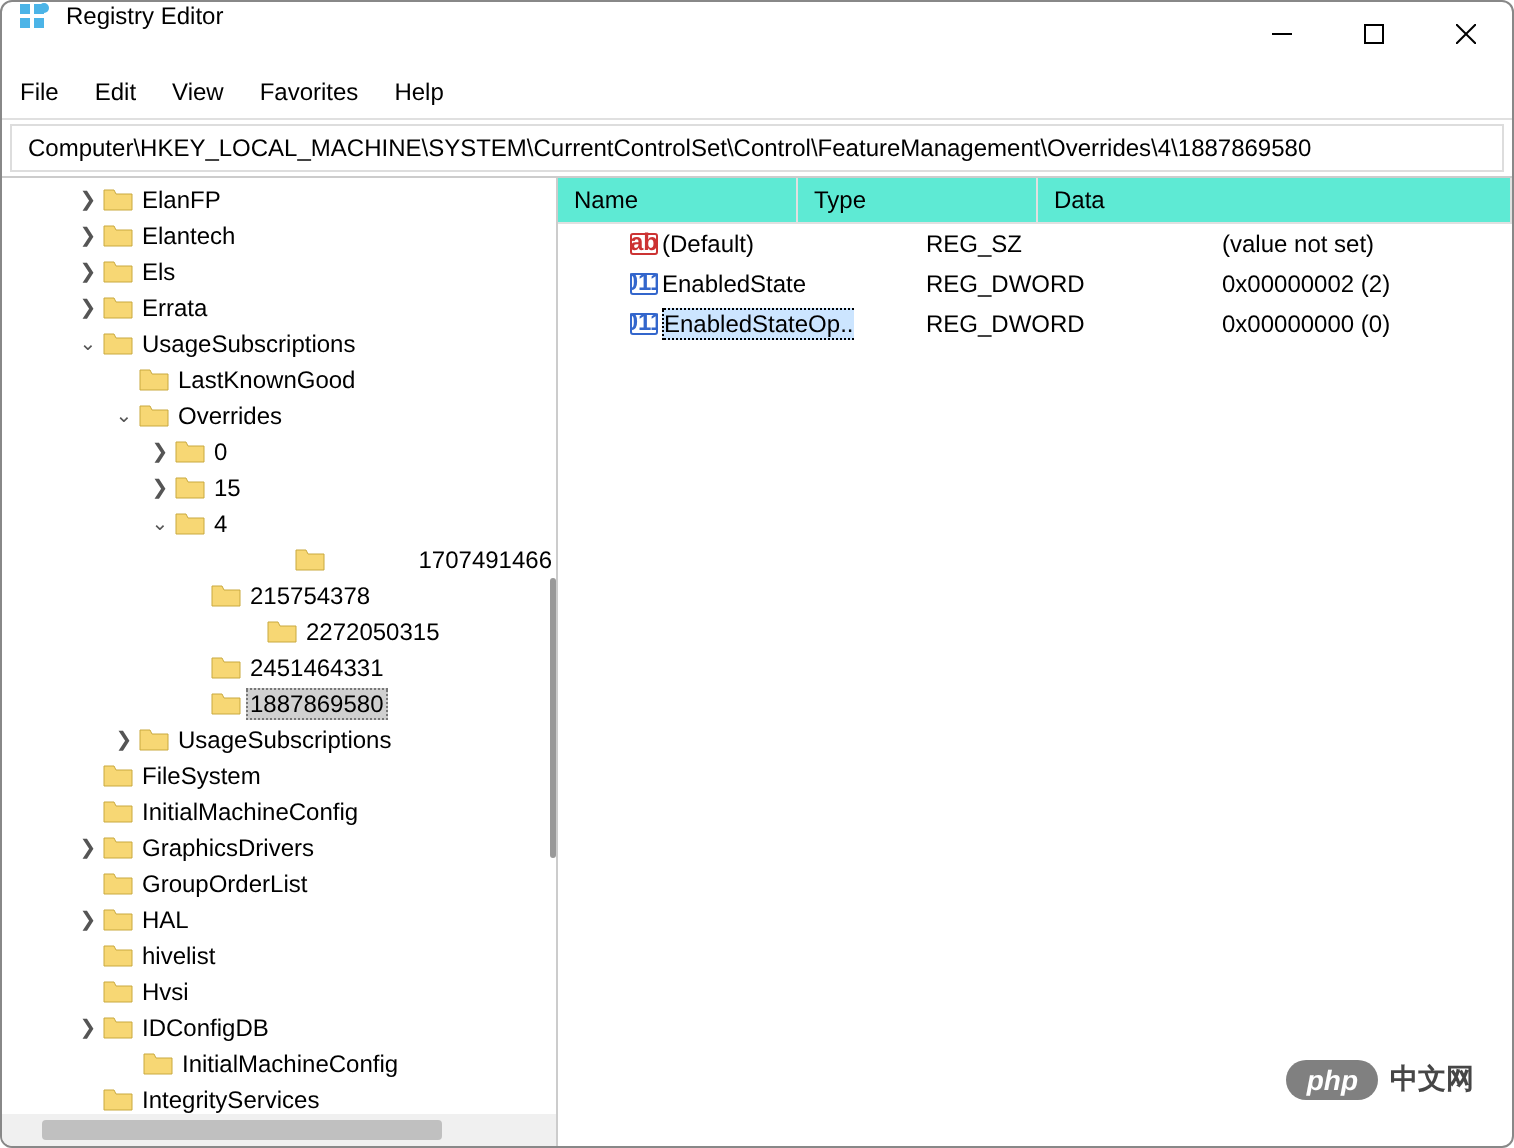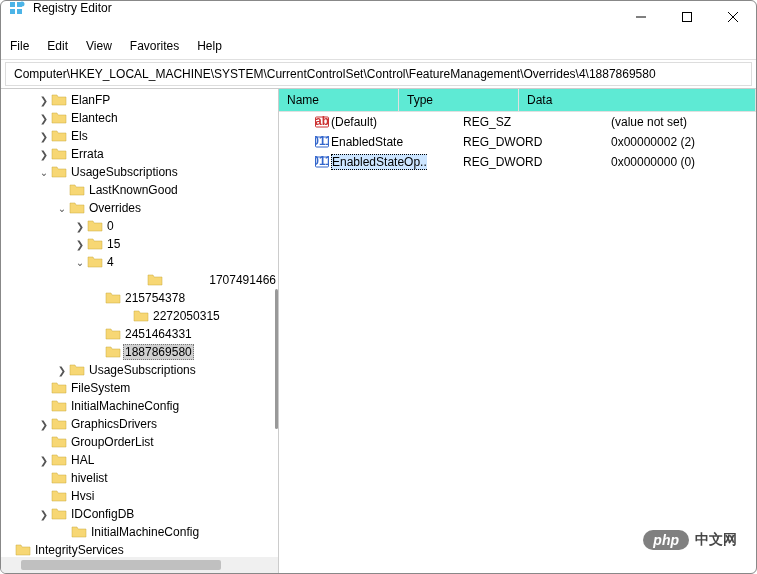--- a/index.html
+++ b/index.html
@@ -269,21 +269,21 @@
             </svg>
             <span class="label">IDConfigDB</span>
           </div>
           <div class="tree-node" style="padding-left: 56px;">
             <span class="expand"></span>
             <svg class="folder-icon" viewBox="0 0 16 16">
               <path d="M1 3 h5 l1 2 h8 v8 h-14 z" fill="#f7d774" stroke="#c9a93e" stroke-width="0.5"></path>
             </svg>
             <span class="label">InitialMachineConfig</span>
           </div>
-          <div class="tree-node" style="">
+          <div class="tree-node" style="padding-left: 36px;">
             <span class="expand"></span>
             <svg class="folder-icon" viewBox="0 0 16 16">
               <path d="M1 3 h5 l1 2 h8 v8 h-14 z" fill="#f7d774" stroke="#c9a93e" stroke-width="0.5"></path>
             </svg>
             <span class="label">IntegrityServices</span>
           </div>
         </div>
       <div class="resize-divider"></div>
     </div>
     <div class="hscroll">

